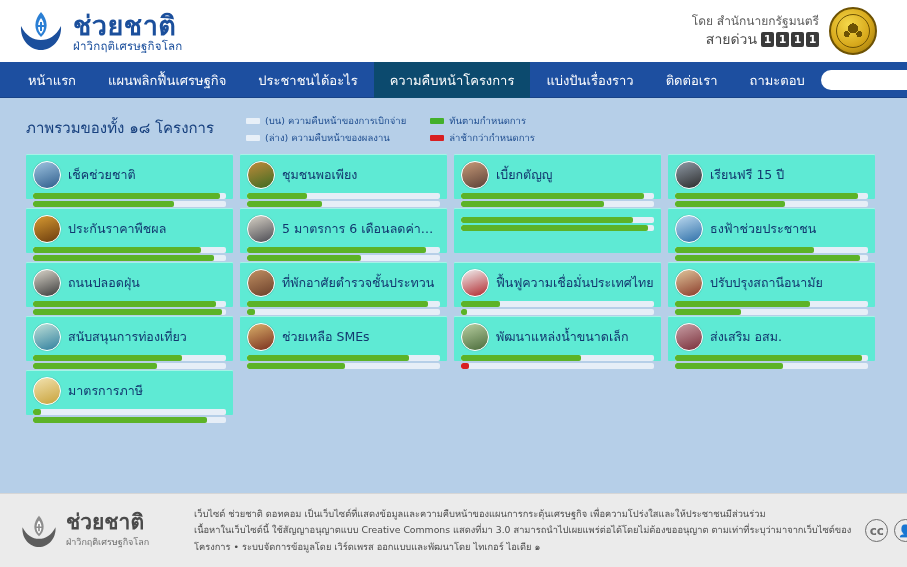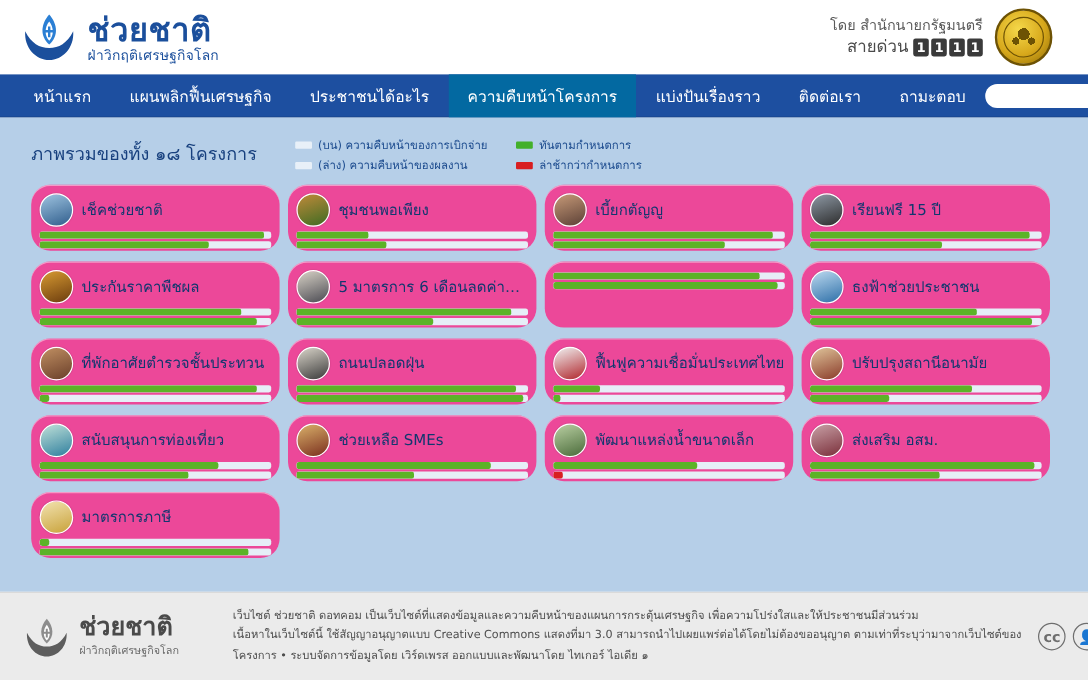--- a/index.html
+++ b/index.html
@@ -54,21 +54,21 @@
   
   .nav {
     height: 36px; background: #1d4fa0;
     display: flex; align-items: stretch; padding-left: 12px;
     box-shadow: inset 0 -1px 0 rgba(0,0,0,.15);
   }
   .nav-item {
     display: flex; align-items: center; padding: 0 16px;
     color: #ffffff; font-size: 13px; white-space: nowrap; cursor: pointer;
   }
-  .nav-item.active { background: #0369a1; }
+  .nav-item.active { background: #0c4a6e; }
   .nav-search { margin-left: auto; display: flex; align-items: center; padding-right: 30px; }
   .search-box {
     width: 134px; height: 20px; background: #ffffff; border-radius: 10px;
     display: flex; align-items: center; padding: 0 7px; position: relative;
   }
   .search-box input {
     border: 0; outline: 0; width: 100%; font-size: 11px;
     font-family: "DejaVu Sans", "Liberation Sans", sans-serif; color: #333;
     background: transparent;
   }
@@ -88,22 +88,22 @@
   .sw-red { background: #d81f21; }
 
   
   .grid {
     display: grid;
     grid-template-columns: repeat(4, 207px);
     gap: 9px 7px;
     padding-left: 8px;
   }
   .card {
-    background: #ec4899; border-radius: 16px; padding: 6px 7px 7px 7px;
-    height: 55px; cursor: pointer;
+    background: #5eead4; border-radius: 1px; padding: 6px 7px 7px 7px;
+    height: 45px; cursor: pointer;
     box-shadow: 0 1px 0 rgba(255,255,255,.45) inset;
   }
   .card-head { display: flex; align-items: center; gap: 7px; height: 30px; }
   .thumb {
     width: 28px; height: 28px; border-radius: 50%; flex: 0 0 auto;
     border: 1.5px solid #ffffff; background: #7d8fa0;
     box-shadow: 0 0 1px rgba(0,0,0,.35);
   }
   .card-title {
     font-size: 12.5px; color: #12376f; white-space: nowrap;
@@ -321,43 +321,43 @@
             <div class="bar">
               <i class="fill-green" style="width: 72%;"></i>
             </div>
             <div class="bar">
               <i class="fill-green" style="width: 96%;"></i>
             </div>
           </div>
         </div>
         <div class="card">
           <div class="card-head">
+            <div class="thumb" style="background: linear-gradient(160deg, rgb(217, 212, 201) 0%, rgb(58, 58, 58) 100%);"></div>
+            <div class="card-title">ถนนปลอดฝุ่น</div>
+          </div>
+          <div class="bars">
+            <div class="bar">
+              <i class="fill-green" style="width: 95%;"></i>
+            </div>
+            <div class="bar">
+              <i class="fill-green" style="width: 98%;"></i>
+            </div>
+          </div>
+        </div>
+        <div class="card">
+          <div class="card-head">
             <div class="thumb" style="background: linear-gradient(160deg, rgb(192, 143, 98) 0%, rgb(106, 63, 42) 100%);"></div>
             <div class="card-title">ที่พักอาศัยตำรวจชั้นประทวน</div>
           </div>
           <div class="bars">
             <div class="bar">
               <i class="fill-green" style="width: 94%;"></i>
             </div>
             <div class="bar">
               <i class="fill-green" style="width: 4%;"></i>
-            </div>
-          </div>
-        </div>
-        <div class="card">
-          <div class="card-head">
-            <div class="thumb" style="background: linear-gradient(160deg, rgb(217, 212, 201) 0%, rgb(58, 58, 58) 100%);"></div>
-            <div class="card-title">ถนนปลอดฝุ่น</div>
-          </div>
-          <div class="bars">
-            <div class="bar">
-              <i class="fill-green" style="width: 95%;"></i>
-            </div>
-            <div class="bar">
-              <i class="fill-green" style="width: 98%;"></i>
             </div>
           </div>
         </div>
         <div class="card">
           <div class="card-head">
             <div class="thumb" style="background: linear-gradient(160deg, rgb(240, 240, 240) 0%, rgb(176, 38, 44) 100%);"></div>
             <div class="card-title">ฟื้นฟูความเชื่อมั่นประเทศไทย</div>
           </div>
           <div class="bars">
             <div class="bar">

